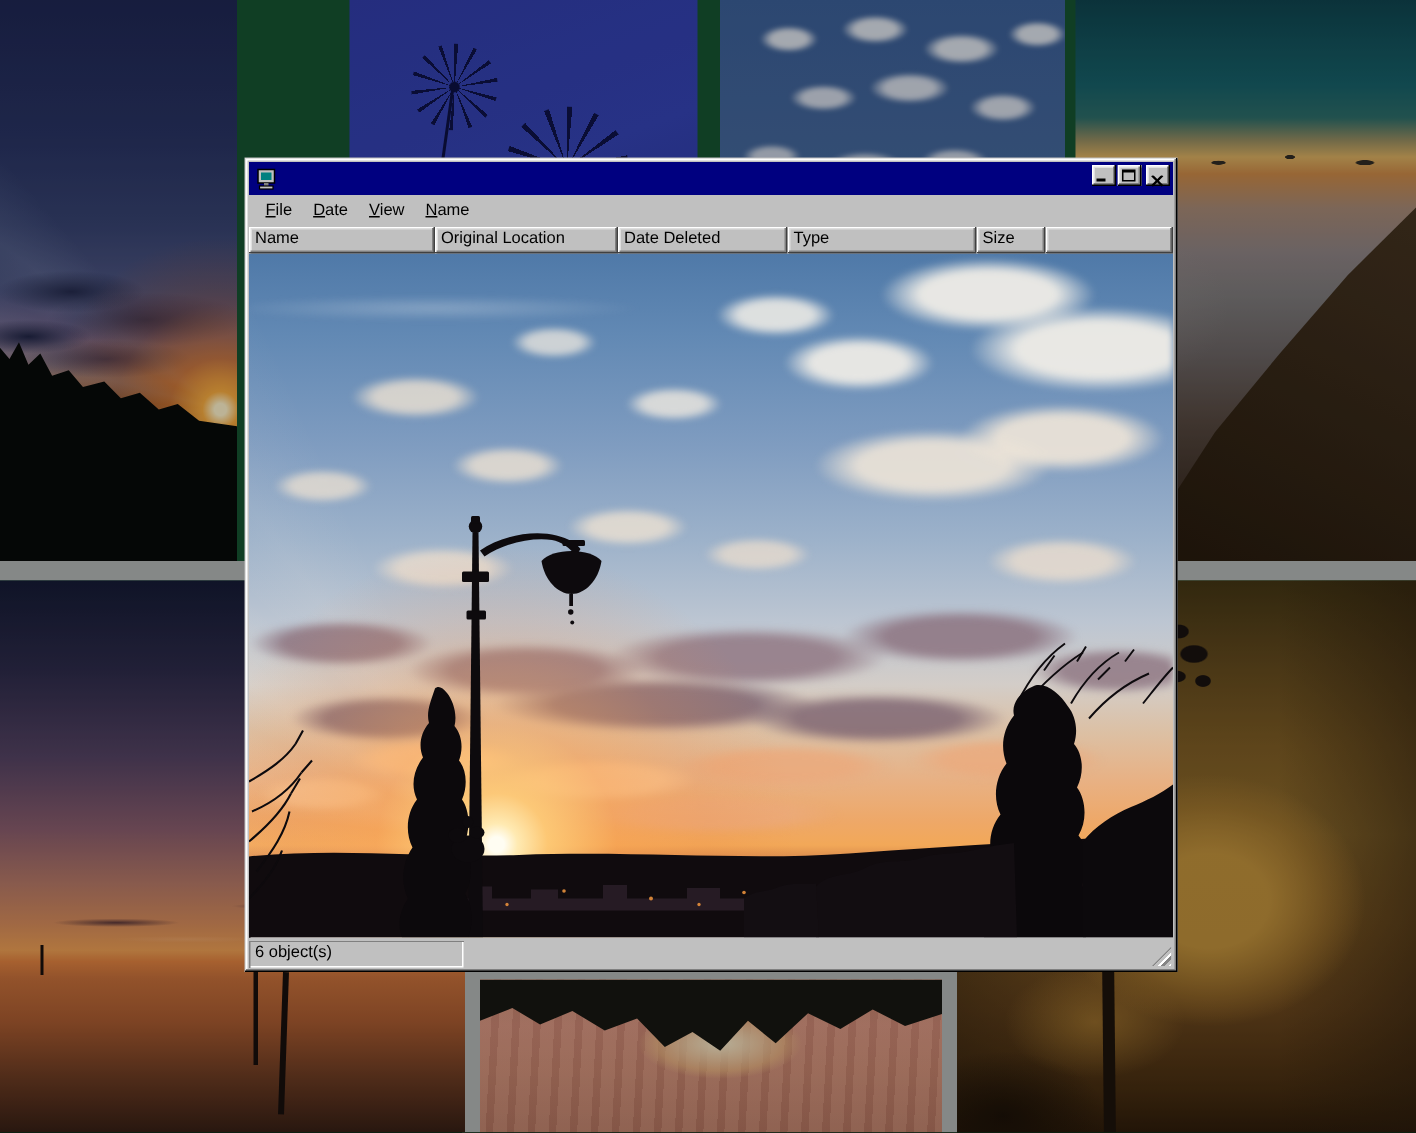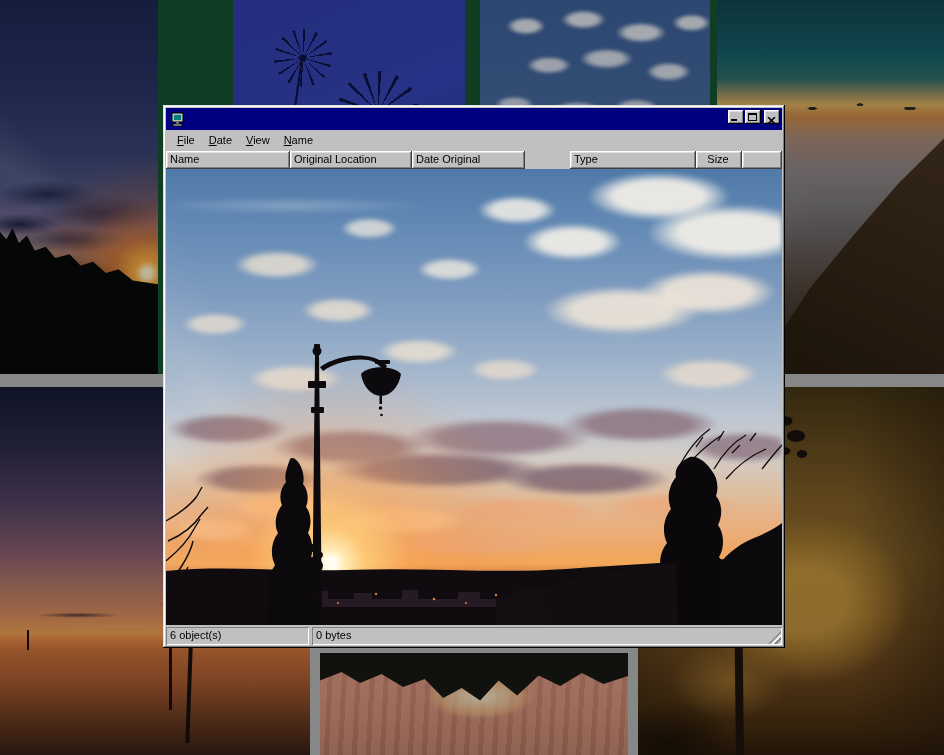--- a/index.html
+++ b/index.html
@@ -108,22 +108,22 @@
   .glyph-max{position:absolute;left:3px;top:3px;width:9px;height:8px;border:1px solid #000;border-top-width:2px;}
   .glyph-x{position:absolute;left:3px;top:3px;}
 
   .menubar{height:21px;display:flex;align-items:center;padding-left:4px;flex:0 0 auto;}
   .menu-item{display:inline-block;font-size:11px;color:#000;padding:2px 7px 3px;}
   .menu-item::first-letter{text-decoration:underline;}
 
   .headerrow{height:18px;display:flex;flex:0 0 auto;}
   .col{background:#c0c0c0;font-size:11px;color:#000;padding:2px 4px 0;white-space:nowrap;overflow:hidden;
     box-shadow:inset -1px -1px #404040, inset 1px 1px #fff, inset -2px -2px #808080, inset 2px 2px #dfdfdf;}
-  .col-0{width:124px;} .col-1{width:122px;} .col-2{width:113px;} .col-3{width:126px;margin-left:45px;}
-  .col-4{width:46px;text-align:center;padding-right:6px;} .col-fill{flex:1;}
+  .col-0{width:124px;} .col-1{width:122px;} .col-2{width:113px;} .col-3{width:126px;}
+  .col-4{width:46px;text-align:left;padding-right:6px;} .col-fill{flex:1;}
 
   .client{flex:1;position:relative;overflow:hidden;
     box-shadow:inset 1px 1px #404040, inset -1px -1px #fff;}
   .sky{background:linear-gradient(180deg,#4f79a8 0%,#6289b4 12%,#7f9cc0 28%,#9db2ca 42%,#bdc6d2 54%,#d3cdc8 63%,#dcc0a4 70%,#e8b184 77%,#eea868 83%,#f2a858 86.5%,#d98a4c 88.5%,#c06c3c 90%,#7c4434 92%,#3c2420 94.5%,#120c10 100%);}
   .rays{background:conic-gradient(from 200deg at 26.8% 86.4%, rgba(255,242,226,0) 0 8deg, rgba(255,242,226,.10) 12deg, rgba(255,242,226,0) 18deg, rgba(255,242,226,.08) 24deg, rgba(255,242,226,0) 32deg, rgba(255,242,226,.11) 38deg, rgba(255,242,226,0) 46deg, rgba(255,242,226,.08) 53deg, rgba(255,242,226,0) 62deg, rgba(255,242,226,.1) 68deg, rgba(255,242,226,0) 77deg, rgba(255,242,226,.08) 85deg, rgba(255,242,226,0) 95deg, rgba(255,242,226,.1) 103deg, rgba(255,242,226,0) 115deg, rgba(255,242,226,.07) 124deg, rgba(255,242,226,0) 136deg);}
   .clouds{filter:blur(2px);
     background:
       radial-gradient(100px 34px at 80% 6%, rgba(244,240,232,.92) 0 45%, rgba(244,240,232,0) 72%),
       radial-gradient(120px 40px at 92% 14%, rgba(244,240,232,.92) 0 45%, rgba(244,240,232,0) 72%),
       radial-gradient(70px 26px at 66% 16%, rgba(244,240,232,.9) 0 45%, rgba(244,240,232,0) 72%),
@@ -245,21 +245,21 @@
     <div class="menubar">
       <span class="menu-item">File</span>
       <span class="menu-item">Date</span>
       <span class="menu-item">View</span>
       <span class="menu-item">Name</span>
     </div>
 
     <div class="headerrow">
       <div class="col col-0">Name</div>
       <div class="col col-1">Original Location</div>
-      <div class="col col-2">Date Original</div>
+      <div class="col col-2">Date Deleted</div>
       <div class="col col-3">Type</div>
       <div class="col col-4">Size</div>
       <div class="col col-fill"></div>
     </div>
 
     <div class="client">
       <div class="layer sky"></div>
       <div class="layer rays"></div>
       <div class="layer clouds"></div>
       <div class="layer sunglow"></div>
@@ -322,18 +322,17 @@
 
         <path d="M556 392 C564 382 576 374 588 369 C598 365 608 360 616 354 L616 456 L556 456 Z" fill="#0c090c"></path>
 
         <path d="M378 422 C388 412 400 416 412 409 C424 403 436 407 448 403 C458 399 470 401 482 398 C490 396 500 394 510 393 L512 456 L378 456 Z" fill="#120d11"></path>
         <path d="M330 430 C338 424 346 426 354 422 C362 419 370 421 378 420 L380 456 L330 456 Z" fill="#130e12"></path>
       </svg>
     </div>
 
     <div class="statusbar">
       <div class="status-panel sp-left">6 object(s)</div>
-      <div class="status-panel sp-right">0 bytes</div>
       <div class="grip"></div>
     </div>
 
   </div>
 </div>
 
 </body></html>

